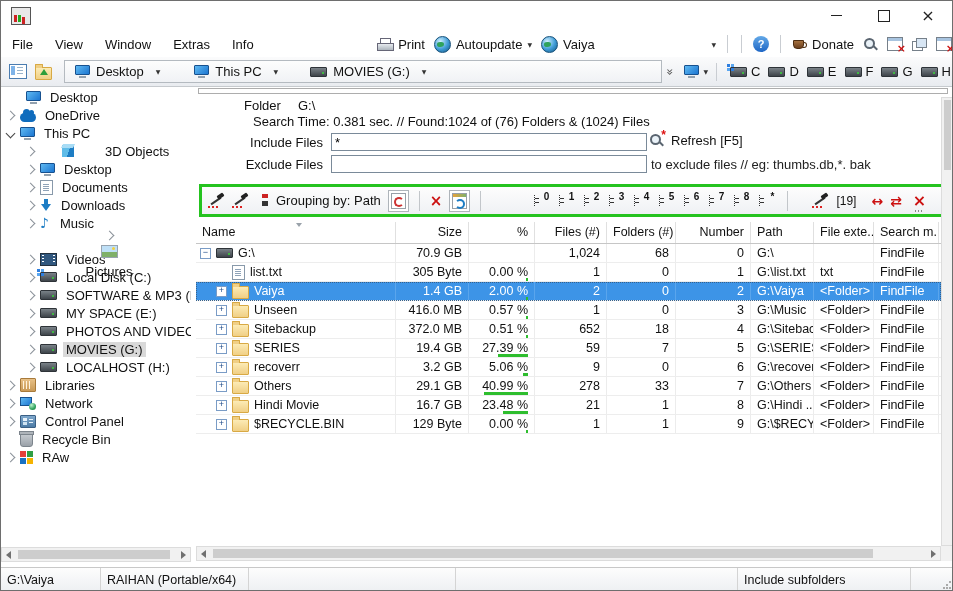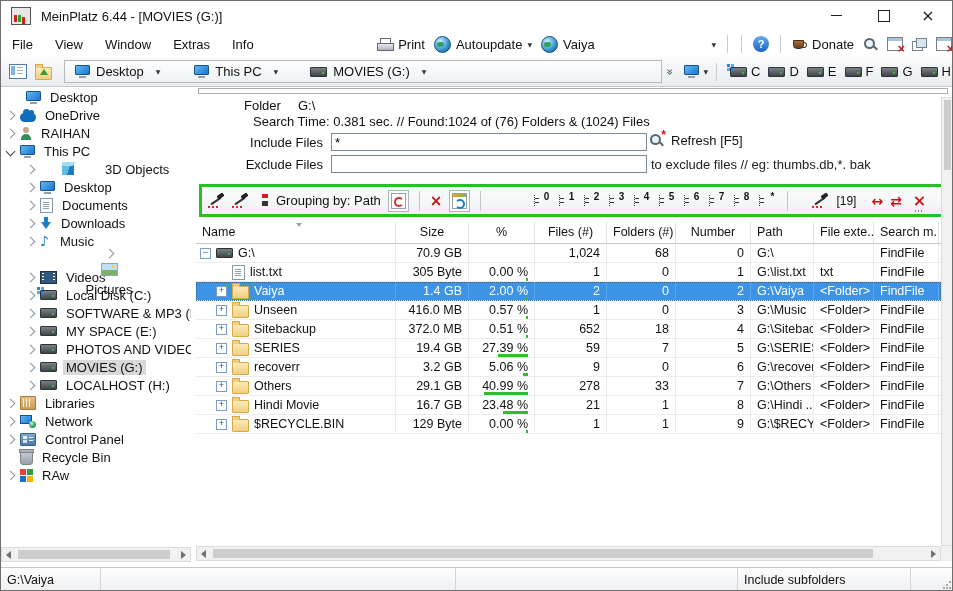--- a/index.html
+++ b/index.html
@@ -156,21 +156,21 @@
   .lvl-btn{position:relative;width:18px;height:17px;}
   .lvl-tree{position:absolute;left:3px;top:3px;width:6px;height:11px;border-left:1px dotted #333;}
   .lvl-tree::before{content:"";position:absolute;left:0;top:3px;width:4px;height:1px;background:#333;box-shadow:0 4px 0 #333;}
   .lvl-num{position:absolute;right:0;top:-1px;font-size:10px;font-weight:bold;}
   #gb-count{font-size:12px;}
 
   
   #table{left:195px;top:221px;width:745px;background:#fff;}
   #thead{display:flex;height:21px;border-bottom:1px solid #C6C6C6;background:#fff;position:relative;}
   .th{box-sizing:border-box;border-right:1px solid #E0E0E0;padding:3px 6px 0 6px;font-size:12.5px;white-space:nowrap;overflow:hidden;}
-  .th.num{text-align:center;}
+  .th.num{text-align:right;}
   .sortcaret{position:absolute;left:100px;top:1px;width:0;height:0;border-left:3px solid transparent;border-right:3px solid transparent;border-top:4px solid #9AA2AA;}
   .tr{display:flex;height:19px;border-bottom:1px solid #EDEDED;box-sizing:border-box;align-items:center;position:relative;}
   .td{box-sizing:border-box;border-right:1px solid #ECECEC;padding:0 6px;font-size:12.5px;white-space:nowrap;overflow:hidden;height:100%;display:flex;align-items:center;}
   .td.num{justify-content:flex-end;}
   .td.name{gap:5px;padding-left:4px;}
   .tr.sel{background:#3D94E7;color:#fff;outline:1px dotted #35618C;outline-offset:-1px;}
   .tr.sel .td{border-right-color:#5AA5EC;}
   .expbox{width:9px;height:9px;border:1px solid #7A9CC6;background:#fff;color:#234F8C;font-size:9px;line-height:7px;text-align:center;flex:none;}
   .pctcell{position:relative;}
   .pctbar{position:absolute;right:6px;bottom:0;height:3px;background:#2EBE2E;}
@@ -196,21 +196,20 @@
     radial-gradient(circle at 8px 8px,#AAA 1px,transparent 1.4px),
     radial-gradient(circle at 5px 5px,#AAA 1px,transparent 1.4px),
     radial-gradient(circle at 2px 8px,#AAA 1px,transparent 1.4px),
     radial-gradient(circle at 5px 8px,#AAA 1px,transparent 1.4px);}
 </style>
 </head>
 <body>
 
 <div class="abs" id="titlebar">
   <span class="ic ic-chart" id="app-icon"></span>
-  <span id="title-text">MeinPlatz 6.44 - [MOVIES (G:)]</span>
 </div>
 <div class="wctl" id="btn-min">
     <i></i>
   </div>
 <div class="wctl" id="btn-max">
     <i></i>
   </div>
 <div class="wctl" id="btn-close">×</div>
 
 <div class="abs" id="menubar">
@@ -312,25 +311,20 @@
       <span class="spacer" style="width: 7px;"></span>
       <span class="ic ic-monitor"></span>
       <span class="label">Desktop</span>
     </div>
     <div class="trow" style="padding-left: 4px;">
       <span class="chev right"></span>
       <span class="ic ic-cloud"></span>
       <span class="label">OneDrive</span>
     </div>
     <div class="trow" style="padding-left: 4px;">
-      <span class="chev right"></span>
-      <span class="ic ic-person"></span>
-      <span class="label">RAIHAN</span>
-    </div>
-    <div class="trow" style="padding-left: 4px;">
       <span class="chev down"></span>
       <span class="ic ic-monitor"></span>
       <span class="label">This PC</span>
     </div>
     <div class="trow" style="padding-left: 24px; gap: 28px;">
       <span class="chev right"></span>
       <span class="ic ic-cube"></span>
       <span class="label">3D Objects</span>
     </div>
     <div class="trow" style="padding-left: 24px;">
@@ -696,17 +690,18 @@
       <span class="tri-r"></span>
     </span>
 </div>
 <div class="abs" id="main-vscroll">
   <span class="sb-vthumb" style="top:2px;height:70px;"></span>
 </div>
 <div class="abs" id="sb-corner"></div>
 
 <div class="abs" id="statusbar">
   <div class="status-seg" style="left:0;width:100px;">G:\Vaiya</div>
+  <div class="status-seg" style="left:100px;width:148px;">RAIHAN (Portable/x64)</div>
   <div class="status-seg" style="left:248px;width:207px;"></div>
   <div class="status-seg" style="left:455px;width:282px;"></div>
   <div class="status-seg" style="left:737px;width:173px;">Include subfolders</div>
   <div id="grip"></div>
 </div>
 
 </body></html>

